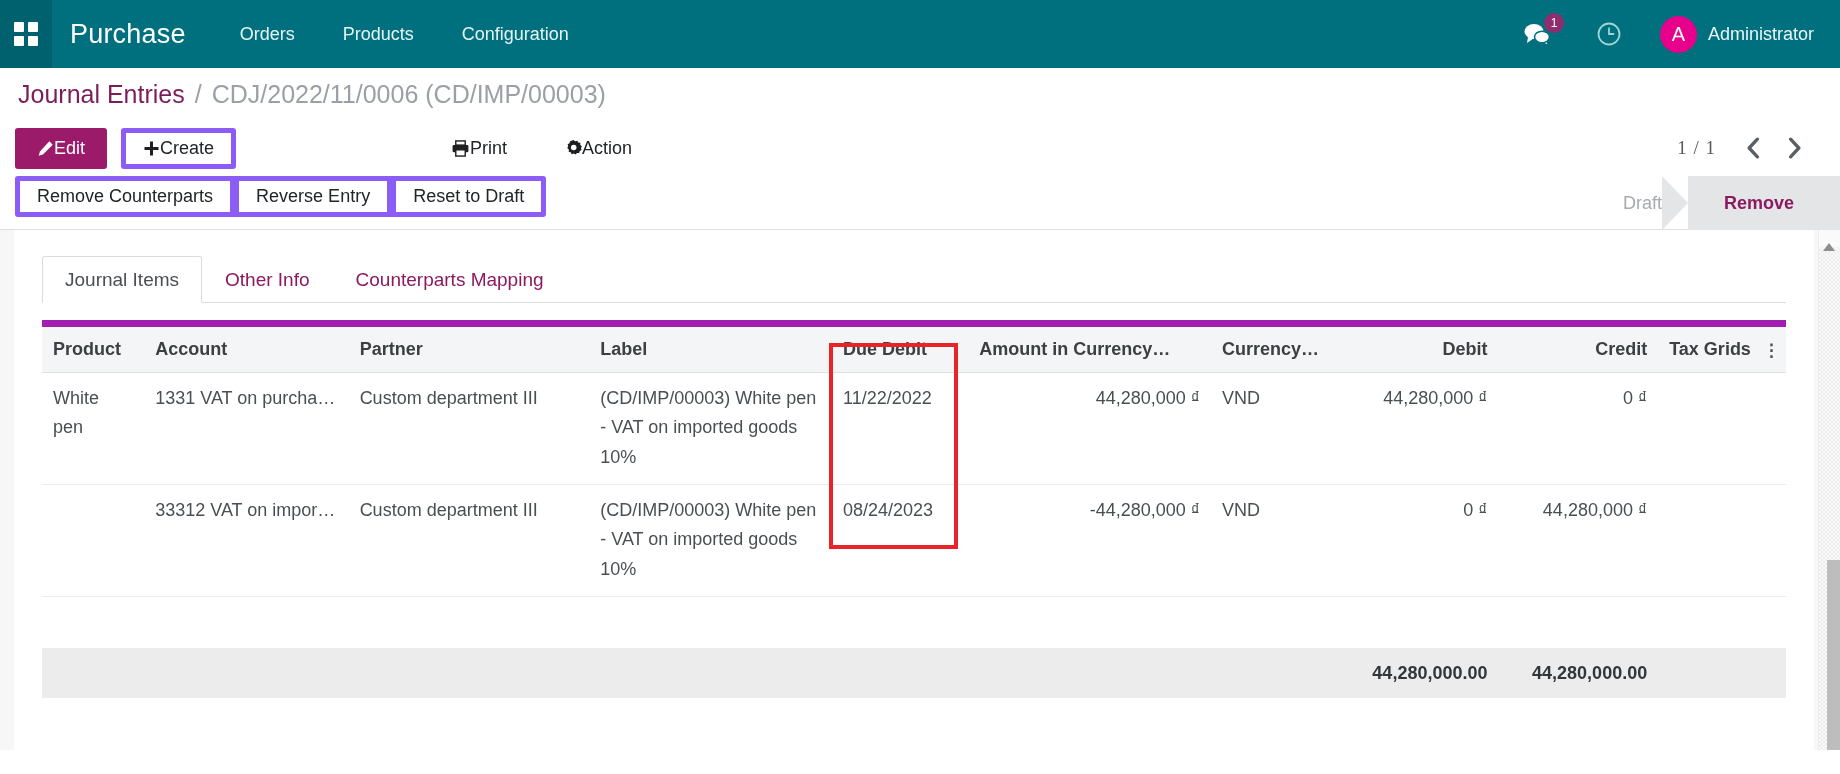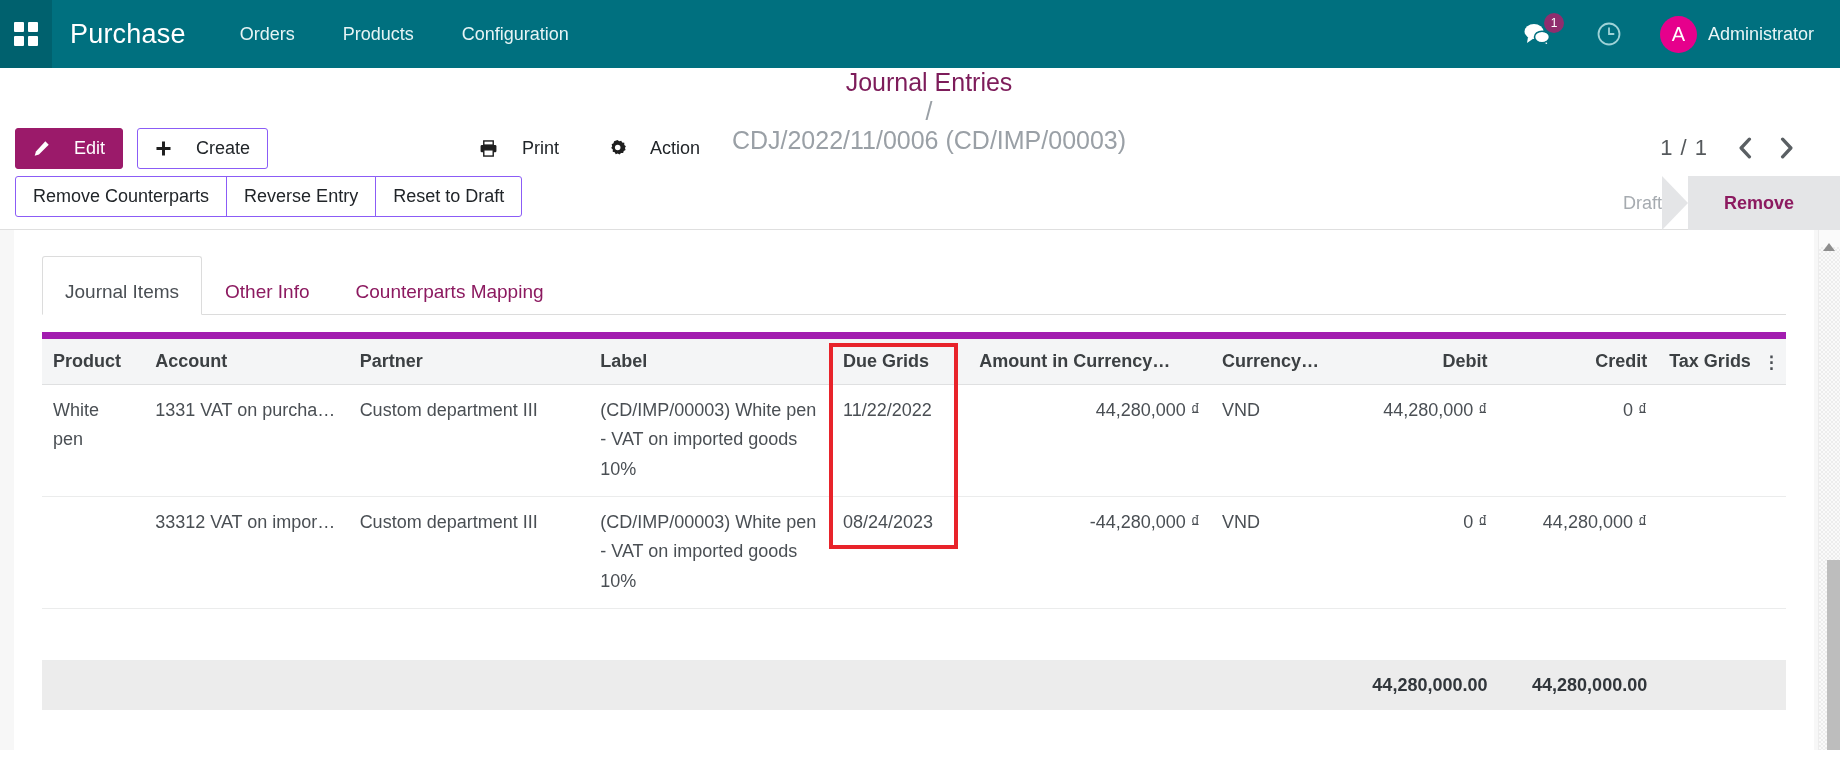--- a/index.html
+++ b/index.html
@@ -77,60 +77,60 @@
   }
   .user-name { font-size: 18px; color: #e9f6f7; white-space: nowrap; }
   .user-block { display: flex; align-items: center; cursor: pointer; padding-left: 16px; }
 
   
   .breadcrumb-row {
     height: 52px;
     display: flex; align-items: center;
     padding-left: 18px;
     background: #ffffff;
-    flex-direction: column;
   }
   .bc-main { color: #7d1c5a; font-size: 25px; cursor: pointer; }
   .bc-sep { color: #9aa0a6; font-size: 25px; margin: 0 10px; }
   .bc-current { color: #9aa0a6; font-size: 25px; }
 
   
   .cp-row1 {
     height: 56px;
     display: flex; align-items: center;
     padding-left: 15px;
     position: relative;
   }
   .btn {
     height: 41px;
-    border: 1px solid #8b5cf6;
+    border: 5px solid #8b5cf6;
     background: #ffffff;
     color: #212529;
     font-size: 18px;
     border-radius: 3px;
     padding: 8px 17px;
-    display: inline-flex; align-items: center; gap: 24px;
+    display: inline-flex; align-items: center; gap: 0;
     cursor: pointer;
     white-space: nowrap;
     font-family: "Liberation Sans", sans-serif;
   }
   .btn-primary {
     background: #9b1a6a;
     border-color: #9b1a6a;
     color: #ffffff;
   }
   .btn-plain { border-color: transparent; text-align: right; }
   .cp-gap { width: 14px; }
   .cp-mid { margin-left: 193px; display: flex; gap: 14px; }
 
   .pager {
-    position: absolute; right: 34px; top: 0; height: 56px;
+    position: absolute; right: 26px; top: 0; height: 56px;
     display: flex; align-items: center; gap: 4px;
     color: #55595c;
-    font-size: 22px;
+    font-size: 19px;
+    font-family: Liberation Serif, serif;
   }
   .pager-count { padding: 0 14px; letter-spacing: 1px; }
   .pager-btn {
     width: 38px; height: 38px;
     display: flex; align-items: center; justify-content: center;
     cursor: pointer;
     color: #5a5f63;
     border-radius: 3px;
   }
 
@@ -195,21 +195,21 @@
   }
 
   
   .notebook {
     display: flex;
     border-bottom: 1px solid #dcdcdc;
     margin-top: 4px;
   }
   .nb-tab {
     font-size: 19px;
-    padding: 24px 22px 11px 22px;
+    padding: 12px 22px 11px 22px;
     color: #8c1a60;
     cursor: pointer;
     border: 1px solid transparent;
     margin-bottom: -1px;
     border-radius: 3px 3px 0 0;
     white-space: nowrap;
   }
   .nb-tab.active {
     color: #4a4f54;
     background: #ffffff;
@@ -449,21 +449,21 @@
           <col class="col-debit">
           <col class="col-credit">
           <col class="col-tax">
       </colgroup>
       <thead>
         <tr>
           <th>Product</th>
           <th>Account</th>
           <th>Partner</th>
           <th>Label</th>
-          <th>Due Grids</th>
+          <th>Due Debit</th>
           <th>Amount in Currency…</th>
           <th>Currency…</th>
           <th class="num">Debit</th>
           <th class="num">Credit</th>
           <th>
             <span>Tax Grids</span>
             <span class="th-optional">⋮</span>
           </th>
         </tr>
       </thead>

